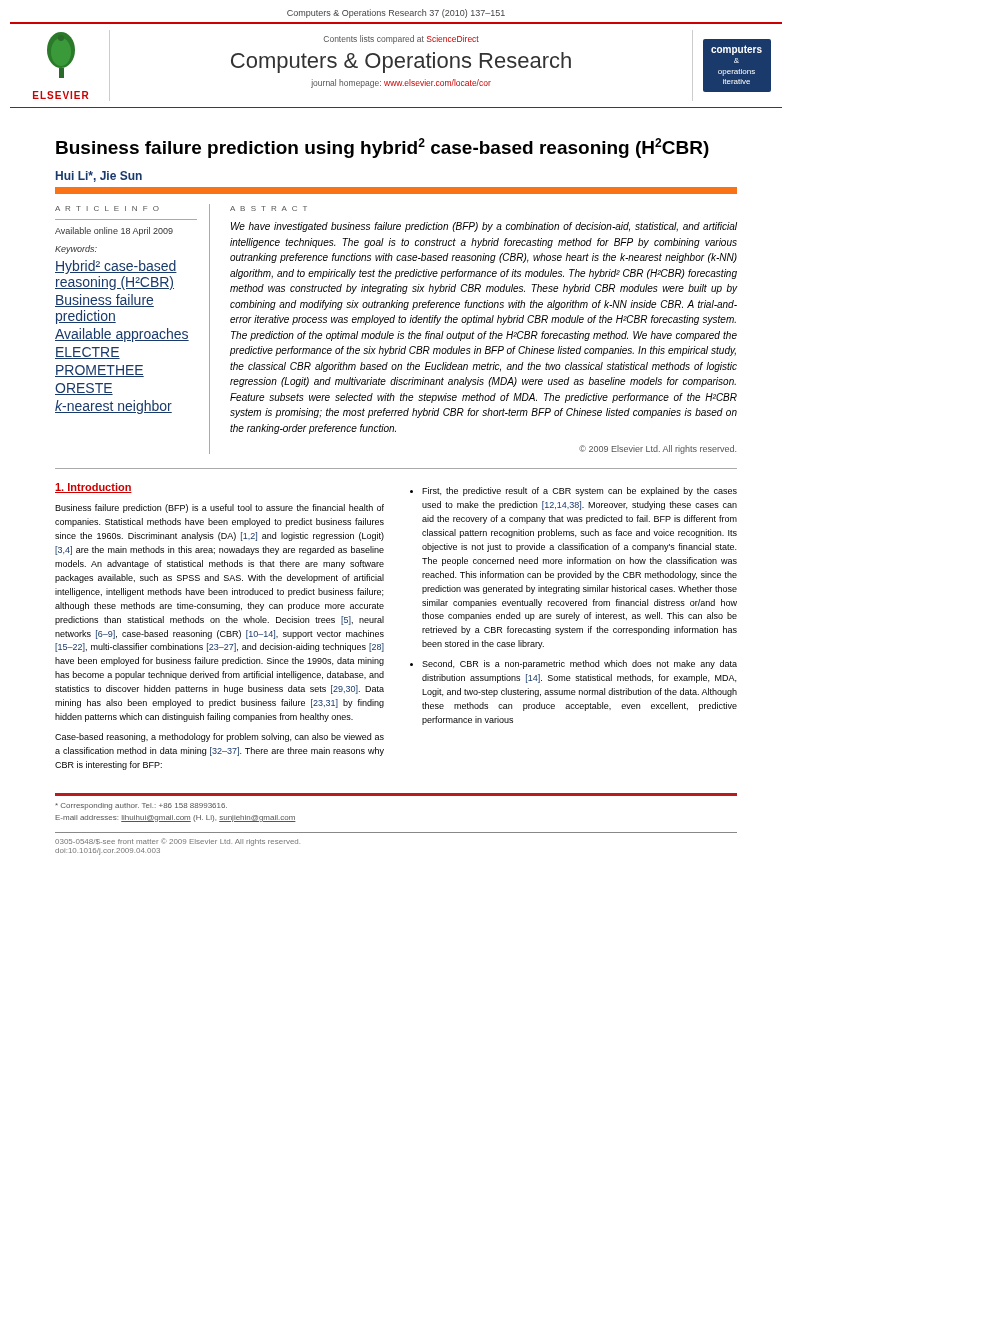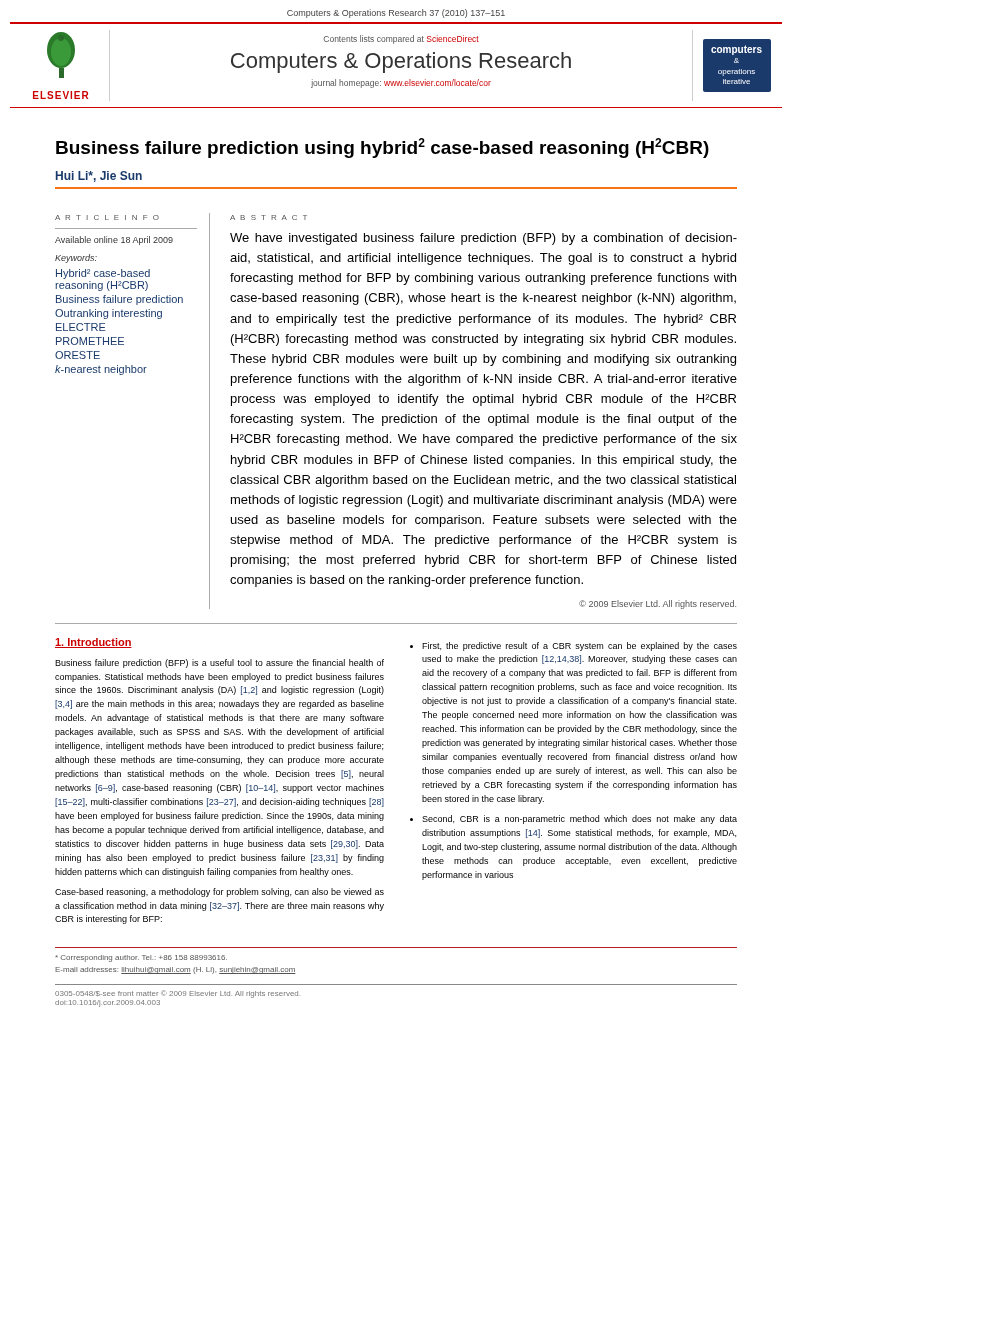--- a/index.html
+++ b/index.html
@@ -161,22 +161,22 @@
       font-style: italic;
       color: #555;
       margin-bottom: 12px;
       font-family: Arial, sans-serif;
     }
 
     
     .two-col-section {
       display: flex;
       gap: 20px;
-      border-top: 2px solid #f97316;
-      padding-top: 24px;
+      border-top: 7px solid #f97316;
+      padding-top: 10px;
       margin-bottom: 14px;
     }
 
     .article-info-col {
       width: 155px;
       flex-shrink: 0;
       border-right: 1px solid #aaa;
       padding-right: 12px;
     }
 
@@ -198,47 +198,49 @@
 
     .keywords-title {
       font-family: Arial, sans-serif;
       font-size: 9px;
       font-style: italic;
       color: #333;
       margin-bottom: 4px;
     }
 
     .keyword-item {
-      font-size: 11px;
+      font-size: 14px;
       color: #1a3a6b;
       font-family: Arial, sans-serif;
       display: block;
       margin-bottom: 2px;
+      text-decoration: underline;
       cursor: pointer;
     }
 
     .abstract-col {
       flex: 1;
     }
 
     .abstract-title {
       font-family: Arial, sans-serif;
       font-size: 8px;
       letter-spacing: 1.5px;
       color: #555;
       text-transform: uppercase;
       margin-bottom: 6px;
     }
 
     .abstract-text {
-      font-size: 13px;
+      font-size: 10px;
       line-height: 1.55;
       color: #000;
       text-align: justify;
       font-family: Arial, sans-serif;
+      font-style: italic;
     }
 
     .copyright-line {
       font-size: 9px;
       color: #555;
       text-align: right;
       font-family: Arial, sans-serif;
       margin-top: 8px;
     }
 
@@ -291,21 +293,21 @@
 
     .bullet-list li {
       margin-bottom: 6px;
       font-size: 9px;
       line-height: 1.55;
       font-family: Arial, sans-serif;
     }
 
     
     .footer-notes {
-      border-top: 1px solid #b91c1c;
+      border-top: 3px solid #b91c1c;
       margin-top: 14px;
       padding-top: 5px;
       font-size: 8px;
       font-family: Arial, sans-serif;
       color: #555;
     }
 
     .footer-notes p {
       margin-bottom: 3px;
     }
@@ -380,21 +382,21 @@
 
     <div class="two-col-section">
 
       <div class="article-info-col">
         <div class="info-section-title">A R T I C L E   I N F O</div>
         <hr style="border:none;border-top:1px solid #aaa;margin-bottom:6px;">
         <div class="info-available">Available online 18 April 2009</div>
         <div class="keywords-title">Keywords:</div>
         <span class="keyword-item">Hybrid² case-based reasoning (H²CBR)</span>
         <span class="keyword-item">Business failure prediction</span>
-        <span class="keyword-item">Outranking interesting</span>
+        <span class="keyword-item">Available approaches</span>
         <span class="keyword-item">ELECTRE</span>
         <span class="keyword-item">PROMETHEE</span>
         <span class="keyword-item">ORESTE</span>
         <span class="keyword-item"><em>k</em>-nearest neighbor</span>
       </div>
 
       <div class="abstract-col">
         <div class="abstract-title">A B S T R A C T</div>
         <div class="abstract-text">We have investigated business failure prediction (BFP) by a combination of decision-aid, statistical, and artificial intelligence techniques. The goal is to construct a hybrid forecasting method for BFP by combining various outranking preference functions with case-based reasoning (CBR), whose heart is the k-nearest neighbor (k-NN) algorithm, and to empirically test the predictive performance of its modules. The hybrid² CBR (H²CBR) forecasting method was constructed by integrating six hybrid CBR modules. These hybrid CBR modules were built up by combining and modifying six outranking preference functions with the algorithm of k-NN inside CBR. A trial-and-error iterative process was employed to identify the optimal hybrid CBR module of the H²CBR forecasting system. The prediction of the optimal module is the final output of the H²CBR forecasting method. We have compared the predictive performance of the six hybrid CBR modules in BFP of Chinese listed companies. In this empirical study, the classical CBR algorithm based on the Euclidean metric, and the two classical statistical methods of logistic regression (Logit) and multivariate discriminant analysis (MDA) were used as baseline models for comparison. Feature subsets were selected with the stepwise method of MDA. The predictive performance of the H²CBR system is promising; the most preferred hybrid CBR for short-term BFP of Chinese listed companies is based on the ranking-order preference function.</div>
         <div class="copyright-line">© 2009 Elsevier Ltd. All rights reserved.</div>

